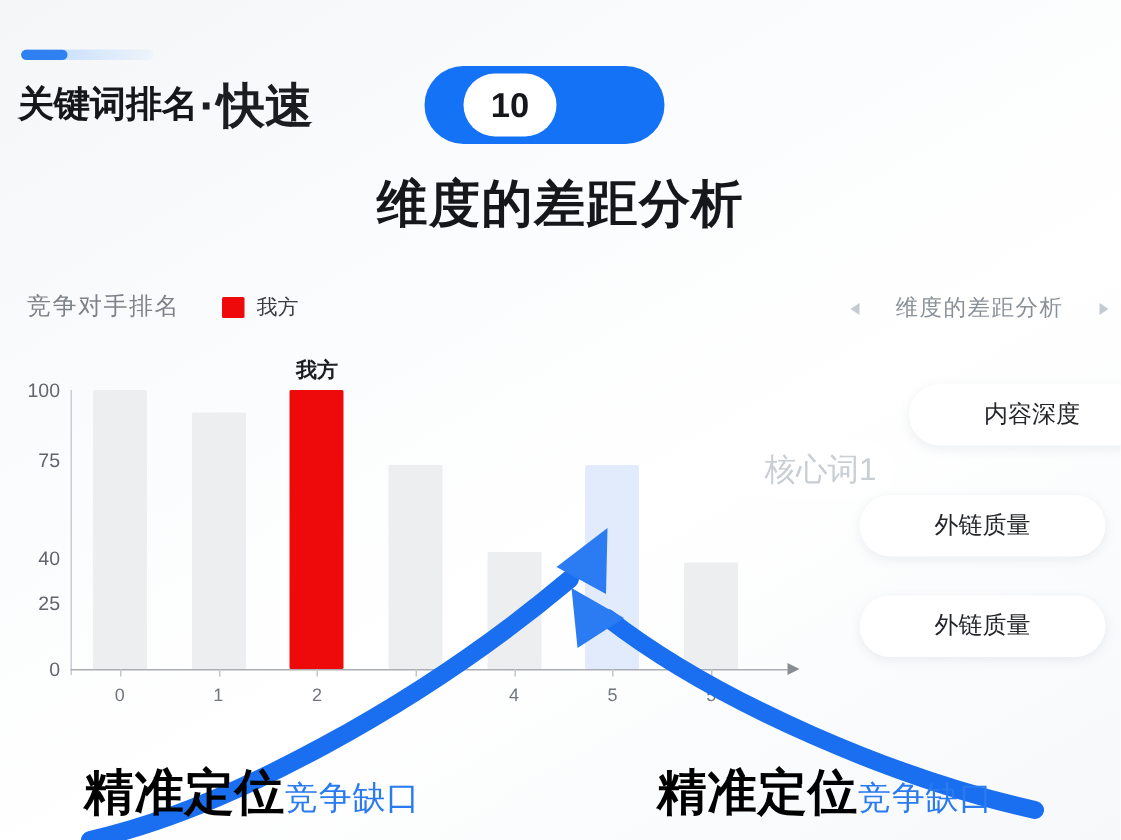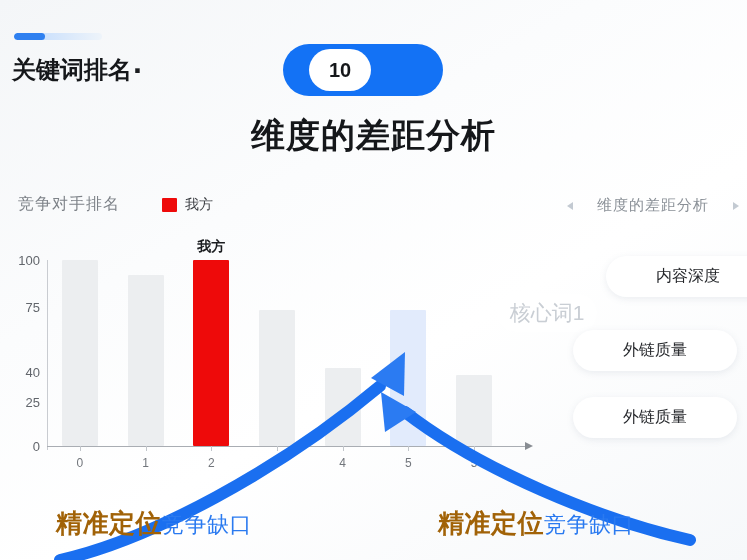--- a/index.html
+++ b/index.html
@@ -36,32 +36,32 @@
     position:absolute;left:283px;top:44px;height:52px;min-width:160px;
     background:#1372f5;border-radius:26px;display:flex;align-items:center;
     padding:0 6px 0 16px;box-sizing:border-box;
   }
   .top-badge-text{
     font-size:33px;font-weight:bold;color:#ffffff;line-height:1;letter-spacing:-0.5px;
   }
   .top-badge-num{
     margin-left:10px;background:#ffffff;border-radius:22px;
     height:42px;min-width:62px;display:flex;align-items:center;justify-content:center;
-    font-size:20px;font-weight:bold;color:#15171a;padding:0 10px;box-sizing:border-box;
+    font-size:23px;font-weight:bold;color:#15171a;padding:0 10px;box-sizing:border-box;
   }
 
   
   .page-title{
     position:absolute;left:0;right:0;top:113px;text-align:center;
     font-size:34px;font-weight:bold;color:#15171a;letter-spacing:1px;
   }
 
   
   .chart-legend-row{
-    position:absolute;left:18px;top:194px;display:flex;gap:42px;
+    position:absolute;left:18px;top:194px;display:flex;gap:28px;
   }
   .chart-caption{font-size:16px;color:#7d8288;letter-spacing:1px;}
   .legend-item{display:flex;align-items:center;gap:8px;}
   .legend-swatch{width:15px;height:14px;background:#ee0a0a;border-radius:1px;}
   .legend-label{font-size:14px;color:#3a3d42;}
 
   .right-header{
     position:absolute;right:8px;top:196px;display:flex;align-items:center;gap:24px;
   }
   .right-header-text{font-size:15px;color:#8a9097;letter-spacing:1px;}
@@ -98,37 +98,38 @@
     font-size:16px;color:#24262a;
   }
   .pill-ghost{
     position:absolute;background:rgba(255,255,255,0.62);border-radius:20px;
     display:flex;align-items:center;justify-content:center;
     font-size:21px;color:#c9ced4;
   }
 
   
   .caption{position:absolute;display:flex;align-items:baseline;white-space:nowrap;}
-  .caption-strong{font-size:26px;font-weight:bold;color:#a16207;letter-spacing:0.5px;}
+  .caption-strong{font-size:33px;font-weight:bold;color:#000000;letter-spacing:0.5px;}
   .caption-weak{font-size:22px;color:#2a7af0;letter-spacing:0.5px;}
 
   svg.overlay{position:absolute;left:0;top:0;width:747px;height:560px;pointer-events:none;}
 </style>
 </head>
 <body>
 
 <div id="stage">
 
   <div class="progress-bar">
     <div class="progress-fill"></div>
   </div>
 
   <div class="headline">
     <span class="headline-main">关键词排名</span>
     <span class="headline-sub">·</span>
+    <span class="headline-sub">快速</span>
   </div>
 
   <div class="top-badge">
     <span class="top-badge-num">10</span>
   </div>
 
   <div class="page-title">维度的差距分析</div>
 
   <div class="chart-legend-row">
     <span class="chart-caption">竞争对手排名</span>

